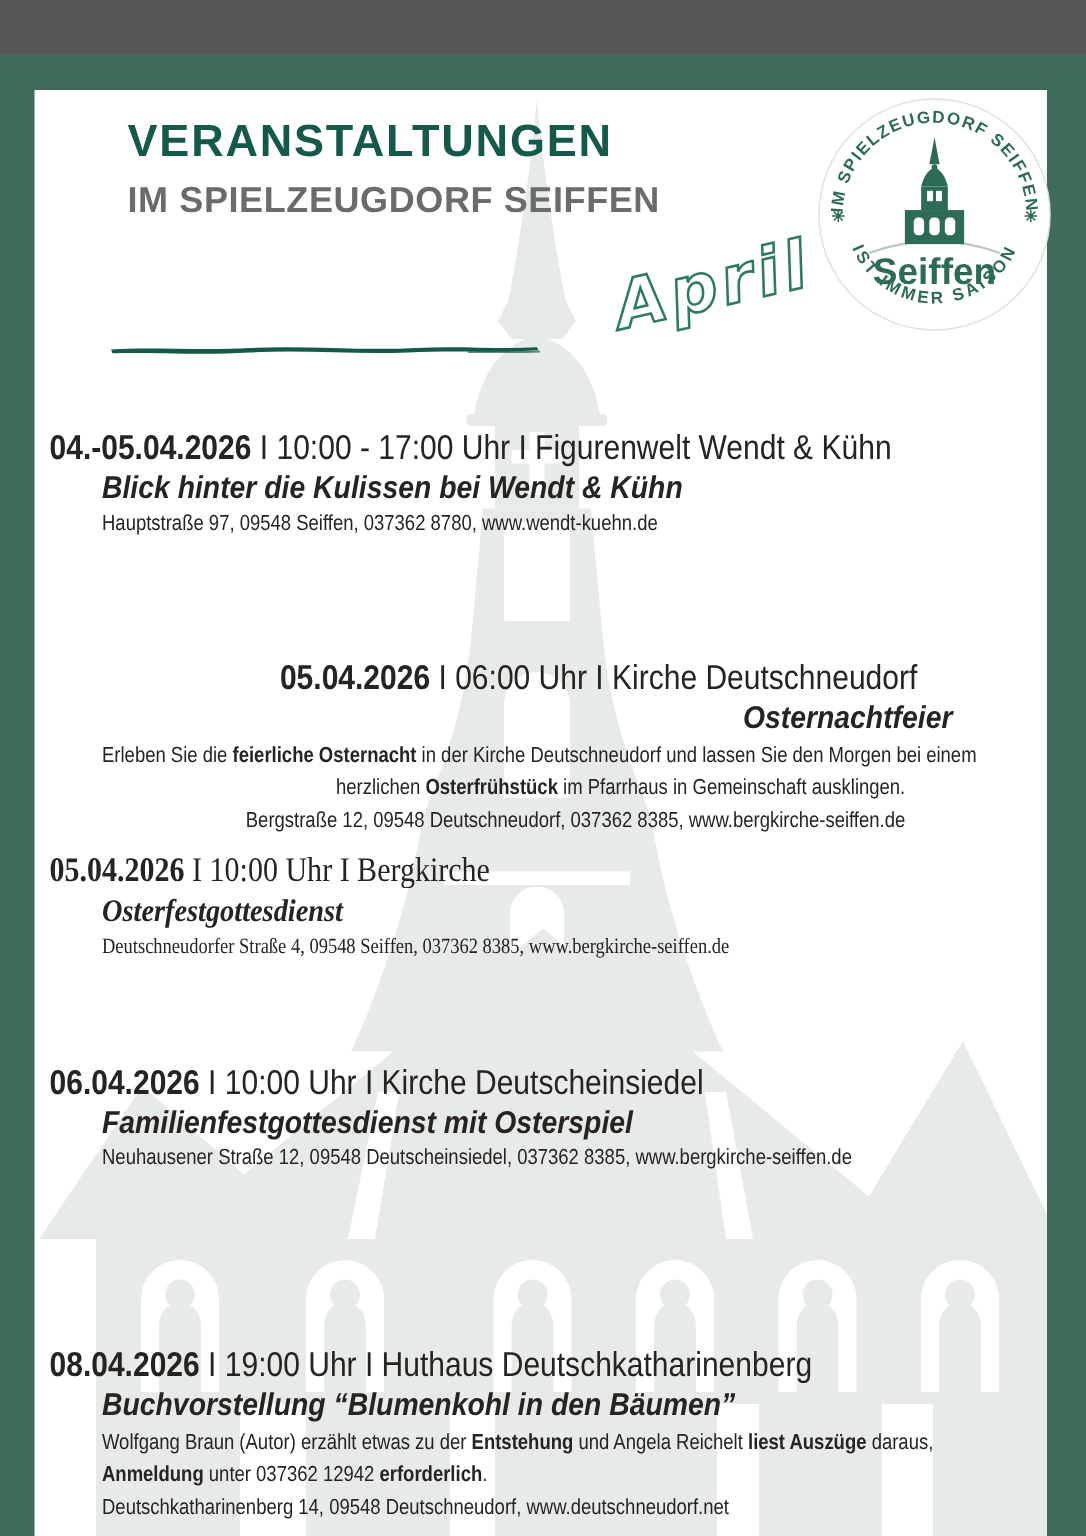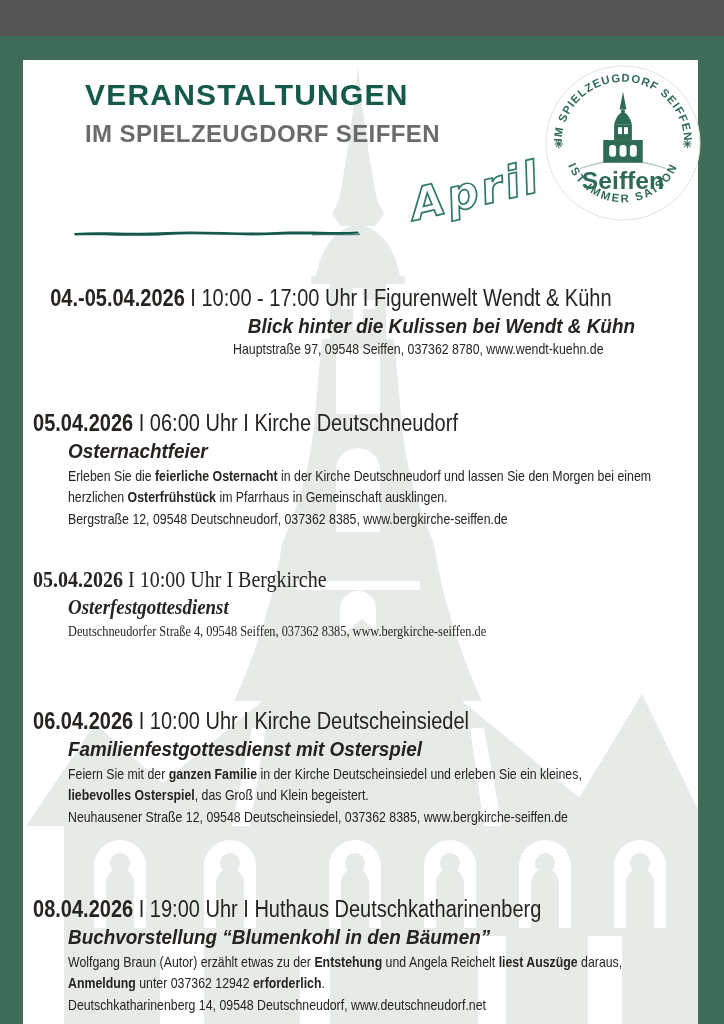--- a/index.html
+++ b/index.html
@@ -37,21 +37,21 @@
            transform:scaleX(0.87);transform-origin:0 0;}
   .ev-head b{font-weight:bold;}
   .ev-title{margin-left:35px;margin-top:2px;font-size:21px;line-height:25px;font-weight:bold;
            font-style:italic;white-space:nowrap;transform:scaleX(0.9);transform-origin:0 0;}
   .ev-body{margin-left:35px;margin-top:3px;}
   .ev-body .line{font-size:14.5px;line-height:21px;white-space:nowrap;
            transform:scaleX(0.85);transform-origin:0 0;}
   .ev-body .line b{font-weight:bold;}
   .ev-addr{margin-left:35px;margin-top:1px;font-size:14.5px;line-height:21px;white-space:nowrap;
            transform:scaleX(0.85);transform-origin:0 0;}
-  .ev-1{top:225px;text-align:right;} .ev-2{top:350px;} .ev-3{top:507px;font-family:Liberation Serif, serif;} .ev-4{top:648px;} .ev-5{top:836px;}
+  .ev-1{top:225px;} .ev-2{top:378px;text-align:right;} .ev-3{top:507px;font-family:Liberation Serif, serif;} .ev-4{top:648px;} .ev-5{top:836px;}
 
   .stamp-arc{font-family:"Liberation Sans",sans-serif;font-weight:bold;fill:var(--logo-green);}
   .stamp-word{font-family:"Liberation Sans",sans-serif;font-weight:bold;fill:var(--logo-green);}
 </style>
 </head>
 <body>
 
 <div class="page">
   <div class="panel">
 
@@ -141,24 +141,20 @@
 
       <article class="event ev-3">
         <div class="ev-head"><b>05.04.2026</b> <span>I 10:00 Uhr I Bergkirche</span></div>
         <div class="ev-title">Osterfestgottesdienst</div>
         <div class="ev-addr">Deutschneudorfer Straße 4, 09548 Seiffen, 037362 8385, www.bergkirche-seiffen.de</div>
       </article>
 
       <article class="event ev-4">
         <div class="ev-head"><b>06.04.2026</b> <span>I 10:00 Uhr I Kirche Deutscheinsiedel</span></div>
         <div class="ev-title">Familienfestgottesdienst mit Osterspiel</div>
-        <div class="ev-body">
-            <div class="line"><span>Feiern Sie mit der </span><b>ganzen Familie</b><span> in der Kirche Deutscheinsiedel und erleben Sie ein kleines,</span></div>
-            <div class="line"><b>liebevolles Osterspiel</b><span>, das Groß und Klein begeistert.</span></div>
-          </div>
         <div class="ev-addr">Neuhausener Straße 12, 09548 Deutscheinsiedel, 037362 8385, www.bergkirche-seiffen.de</div>
       </article>
 
       <article class="event ev-5">
         <div class="ev-head"><b>08.04.2026</b> <span>I 19:00 Uhr I Huthaus Deutschkatharinenberg</span></div>
         <div class="ev-title">Buchvorstellung “Blumenkohl in den Bäumen”</div>
         <div class="ev-body">
             <div class="line"><span>Wolfgang Braun (Autor) erzählt etwas zu der </span><b>Entstehung</b><span> und Angela Reichelt </span><b>liest Auszüge</b><span> daraus,</span></div>
             <div class="line"><b>Anmeldung</b><span> unter 037362 12942 </span><b>erforderlich</b><span>.</span></div>
           </div>

